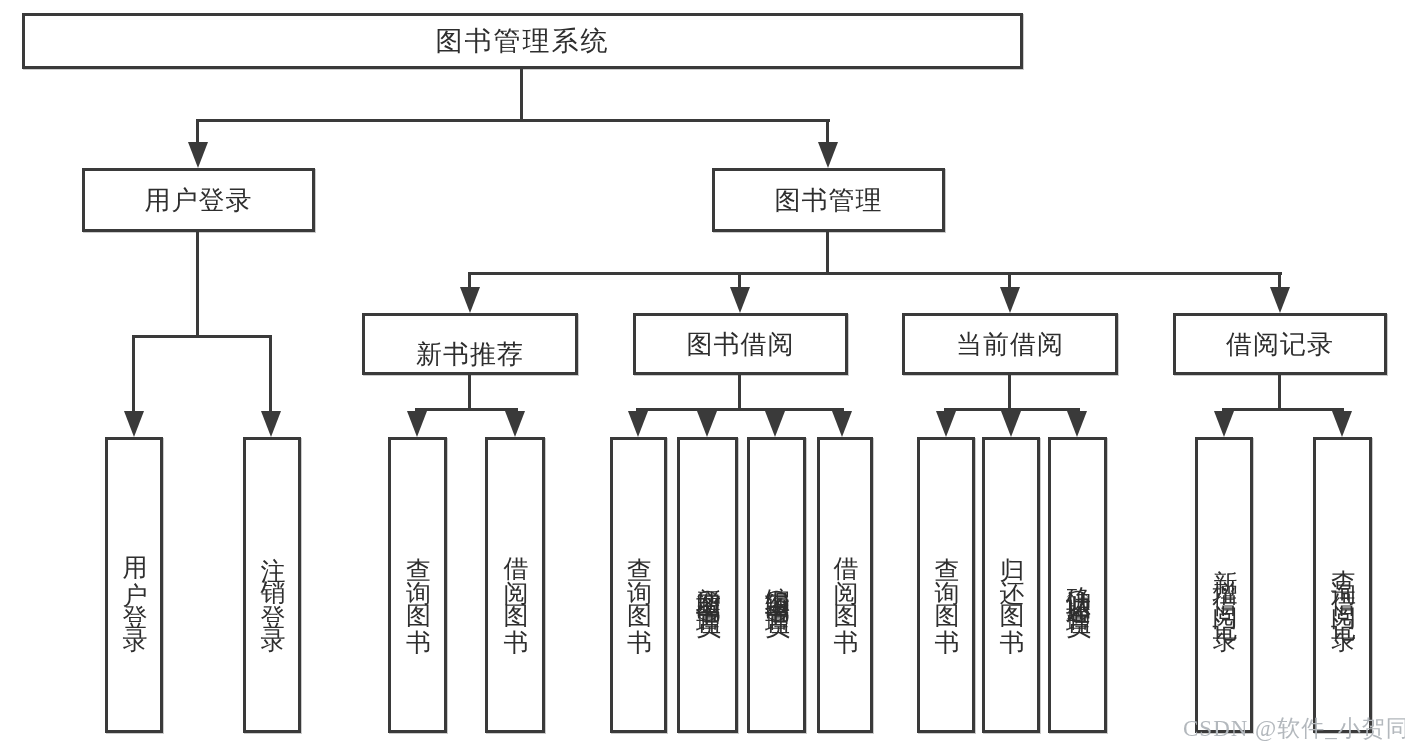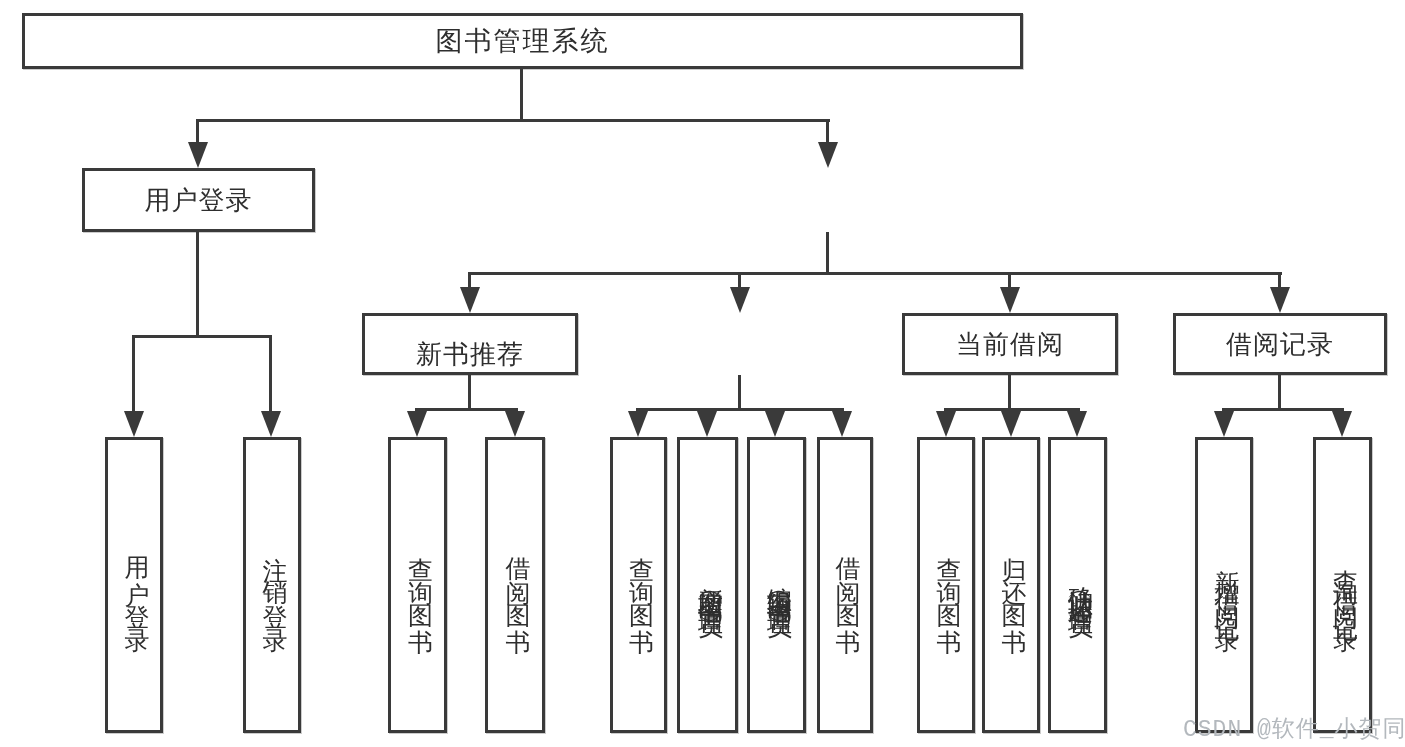--- a/index.html
+++ b/index.html
@@ -6,21 +6,21 @@
     --line:#3a3a3a;
     --text:#2e2e2e;
     --wm:#b3b8bd;
     --bg:#ffffff;
   }
   html,body{margin:0;padding:0;background:var(--bg);}
   .canvas{
     position:relative;
     width:1405px;height:747px;
     background:var(--bg);
-    font-family:Liberation Mono, monospace;
+    font-family:Liberation Serif, serif;
     color:var(--text);
     overflow:hidden;
     border-radius:11px;
   }
   .b{
     position:absolute;
     box-sizing:border-box;
     border:3px solid var(--line);
     background:#fff;
     display:flex;align-items:center;justify-content:center;
@@ -64,20 +64,23 @@
   <div class="ln" style="left:520px;top:69px;width:3px;height:53px;"></div>
   <div class="ln" style="left:196px;top:119px;width:634px;height:3px;"></div>
   <div class="ln" style="left:196px;top:119px;width:3px;height:26px;"></div>
   <div class="ar" style="left:188px;top:142px;"></div>
   <div class="ln" style="left:826px;top:119px;width:3px;height:26px;"></div>
   <div class="ar" style="left:818px;top:142px;"></div>
 
   <div class="b" style="left:82px;top:168px;width:233px;height:64px;">
     <span class="hl">用户登录</span>
   </div>
+  <div class="b" style="left:712px;top:168px;width:233px;height:64px;">
+    <span class="hl">图书管理</span>
+  </div>
 
   <div class="ln" style="left:196px;top:232px;width:3px;height:106px;"></div>
   <div class="ln" style="left:132px;top:335px;width:140px;height:3px;"></div>
   <div class="ln" style="left:132px;top:335px;width:3px;height:78px;"></div>
   <div class="ar" style="left:124px;top:411px;"></div>
   <div class="ln" style="left:269px;top:335px;width:3px;height:78px;"></div>
   <div class="ar" style="left:261px;top:411px;"></div>
 
   <div class="ln" style="left:826px;top:232px;width:3px;height:42px;"></div>
   <div class="ln" style="left:468px;top:272px;width:814px;height:3px;"></div>
@@ -85,20 +88,23 @@
   <div class="ar" style="left:460px;top:287px;"></div>
   <div class="ln" style="left:738px;top:272px;width:3px;height:17px;"></div>
   <div class="ar" style="left:730px;top:287px;"></div>
   <div class="ln" style="left:1008px;top:272px;width:3px;height:17px;"></div>
   <div class="ar" style="left:1000px;top:287px;"></div>
   <div class="ln" style="left:1278px;top:272px;width:3px;height:17px;"></div>
   <div class="ar" style="left:1270px;top:287px;"></div>
 
   <div class="b" style="left:362px;top:313px;width:216px;height:62px;align-items:flex-end;">
     <span class="hl">新书推荐</span>
+  </div>
+  <div class="b" style="left:633px;top:313px;width:215px;height:62px;">
+    <span class="hl">图书借阅</span>
   </div>
   <div class="b" style="left:1173px;top:313px;width:214px;height:62px;">
     <span class="hl">借阅记录</span>
   </div>
   <div class="b" style="left:902px;top:313px;width:216px;height:62px;">
     <span class="hl">当前借阅</span>
   </div>
 
   <div class="ln" style="left:468px;top:375px;width:3px;height:33px;"></div>
   <div class="ln" style="left:415px;top:408px;width:103px;height:3px;"></div>

